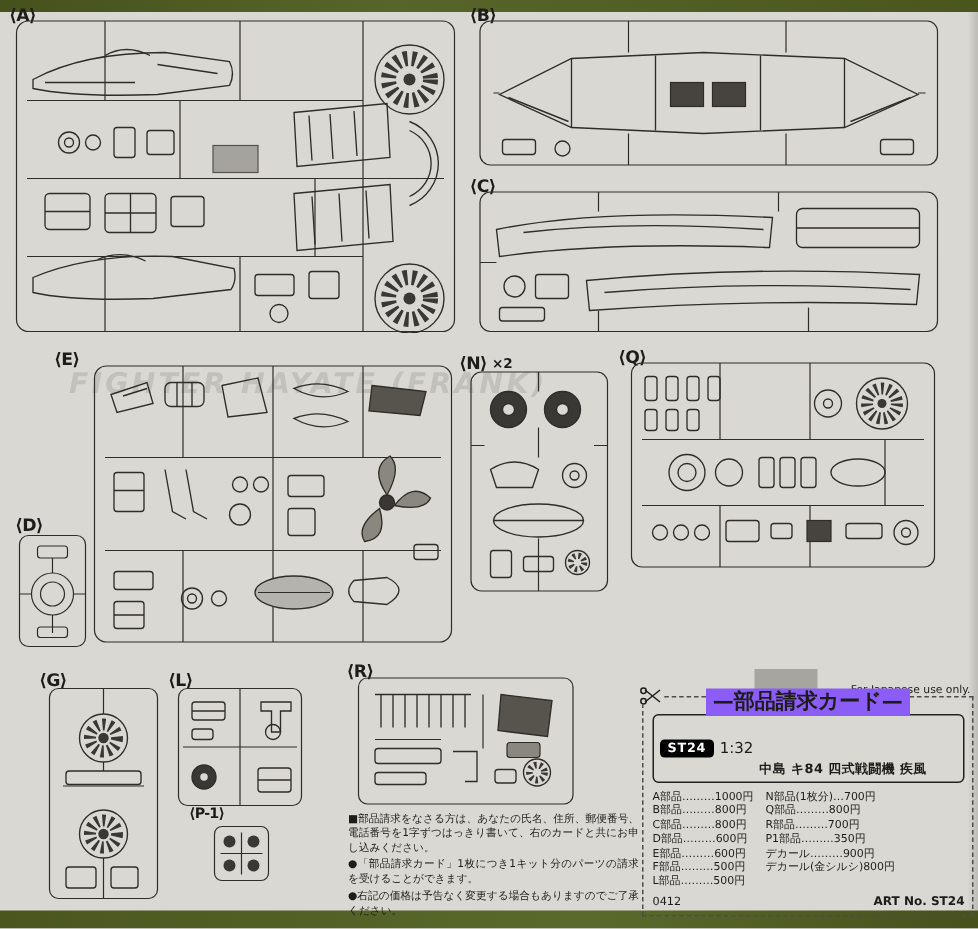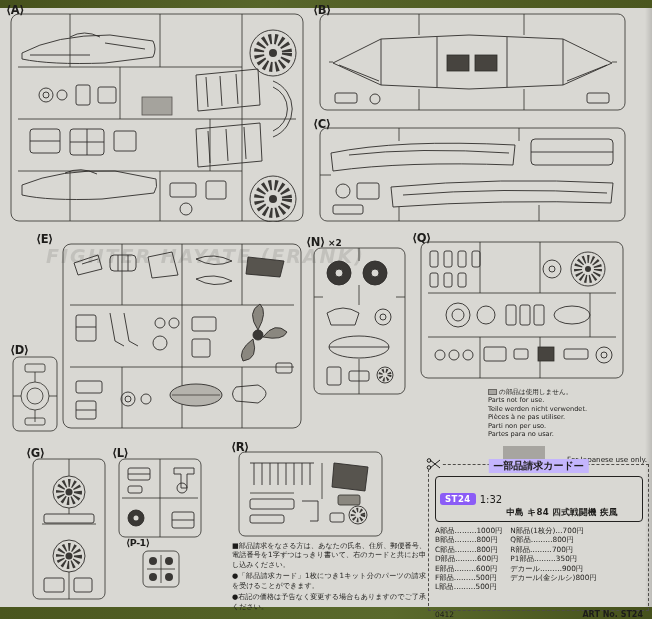--- a/index.html
+++ b/index.html
@@ -20,33 +20,33 @@
   .smult { position:absolute; font-weight:bold; font-size:9px; }
   .watermark { position:absolute; left:46px; top:245px; font-size:19px; font-weight:bold;
     letter-spacing:2px; color:rgba(40,40,40,0.13); white-space:nowrap; font-style:italic; }
   .notice { position:absolute; left:488px; top:388px; width:158px; font-size:6.6px; line-height:8.4px; }
   .notice .sw { display:inline-block; width:9px; height:6px; background:#a7a5a0; border:0.5px solid #6b6965; vertical-align:middle; margin-right:2px; }
   .bigswatch { position:absolute; left:503px; top:446px; width:42px; height:26px; background:#a7a5a0; }
   .fju { position:absolute; right:5px; top:455px; font-size:7.2px; }
   .card { position:absolute; left:428px; top:464px; width:221px; height:147px;
     border:1px dashed #4e4c48; padding:4px 5px 2px 6px; }
   .card-header { position:absolute; top:-6px; left:50%; transform:translateX(-50%);
-    background:#c4b5fd; padding:0 5px; font-size:10px; font-weight:bold; white-space:nowrap; }
+    background:#8b5cf6; padding:0 5px; font-size:14px; font-weight:bold; white-space:nowrap; }
   .scissors { position:absolute; left:-3px; top:-7px; background:#d9d8d3; width:16px; height:12px; }
   .titlebox { display:flex; align-items:center; gap:4px; border:1.2px solid #232220;
     border-radius:4px; padding:2px 4px; margin-top:7px; }
-  .badge { background:#8b5cf6; color:#fff; font-weight:bold; font-size:8.5px;
+  .badge { background:#000000; color:#fff; font-weight:bold; font-size:8.5px;
     padding:1px 5px; border-radius:3px; letter-spacing:0.5px; }
   .scale { font-size:10px; font-weight:normal; }
   .kit { font-size:8.6px; font-weight:bold; letter-spacing:0.3px; white-space:nowrap;margin-top:28px; }
   .cardtext { font-size:6.6px; line-height:1.42; margin-top:3px; text-align:justify; }
   .prices { display:flex; gap:8px; margin-top:4px; }
   .pcol { display:flex; flex-direction:column; }
   .pcol div { font-size:7.3px; line-height:9.4px; white-space:nowrap; }
-  .cardfoot { display:flex; justify-content:space-between; align-items:flex-end; margin-top:18px; }
+  .cardfoot { display:flex; justify-content:space-between; align-items:flex-end; margin-top:4px; }
   .datecode { font-size:7.5px; }
   .artno { font-size:8px; font-weight:bold; }
   .reqinfo { position:absolute; left:232px; top:541px; width:194px; font-size:7.1px; line-height:1.33; }
   .reqinfo p { margin-bottom:2px; text-align:justify; }
 </style>
 </head>
 <body>
 
 <div class="sheet">
 
@@ -331,28 +331,20 @@
         <rect x="1" y="1" width="36" height="36" rx="5"></rect>
         <path d="M19 5 V33 M5 19 H33"></path>
       </g>
       <circle cx="11" cy="11" r="4" fill="#3a3835"></circle>
         <circle cx="27" cy="11" r="4" fill="#3a3835"></circle>
       <circle cx="11" cy="27" r="4" fill="#3a3835"></circle>
         <circle cx="27" cy="27" r="4" fill="#3a3835"></circle>
     </svg>
   </div>
 
-  <div class="notice">
-    <div><span class="sw"></span><span>の部品は使用しません。</span></div>
-    <div>Parts not for use.</div>
-    <div>Teile werden nicht verwendet.</div>
-    <div>Pièces à ne pas utiliser.</div>
-    <div>Parti non per uso.</div>
-    <div>Partes para no usar.</div>
-  </div>
   <div class="bigswatch"></div>
 
   <div class="fju">For Japanese use only.</div>
 
   <div class="card">
     <svg class="scissors" viewBox="0 0 16 12">
       <g stroke="#1d1c1a" stroke-width="1" fill="none">
         <path d="M4 2 L14 10 M4 10 L14 2"></path>
         <circle cx="3" cy="2.5" r="1.8"></circle>
         <circle cx="3" cy="9.5" r="1.8"></circle>

